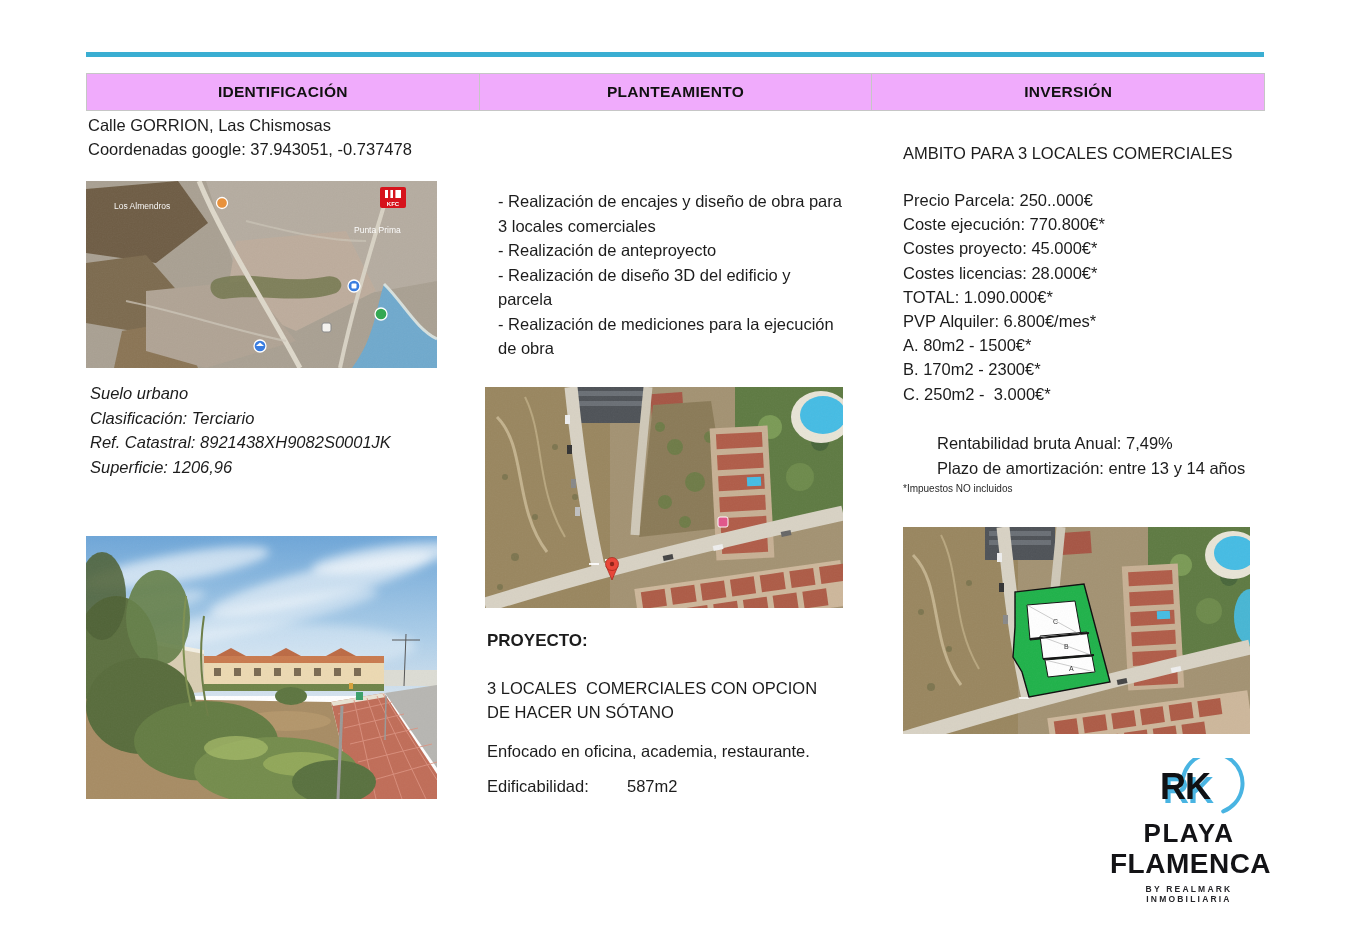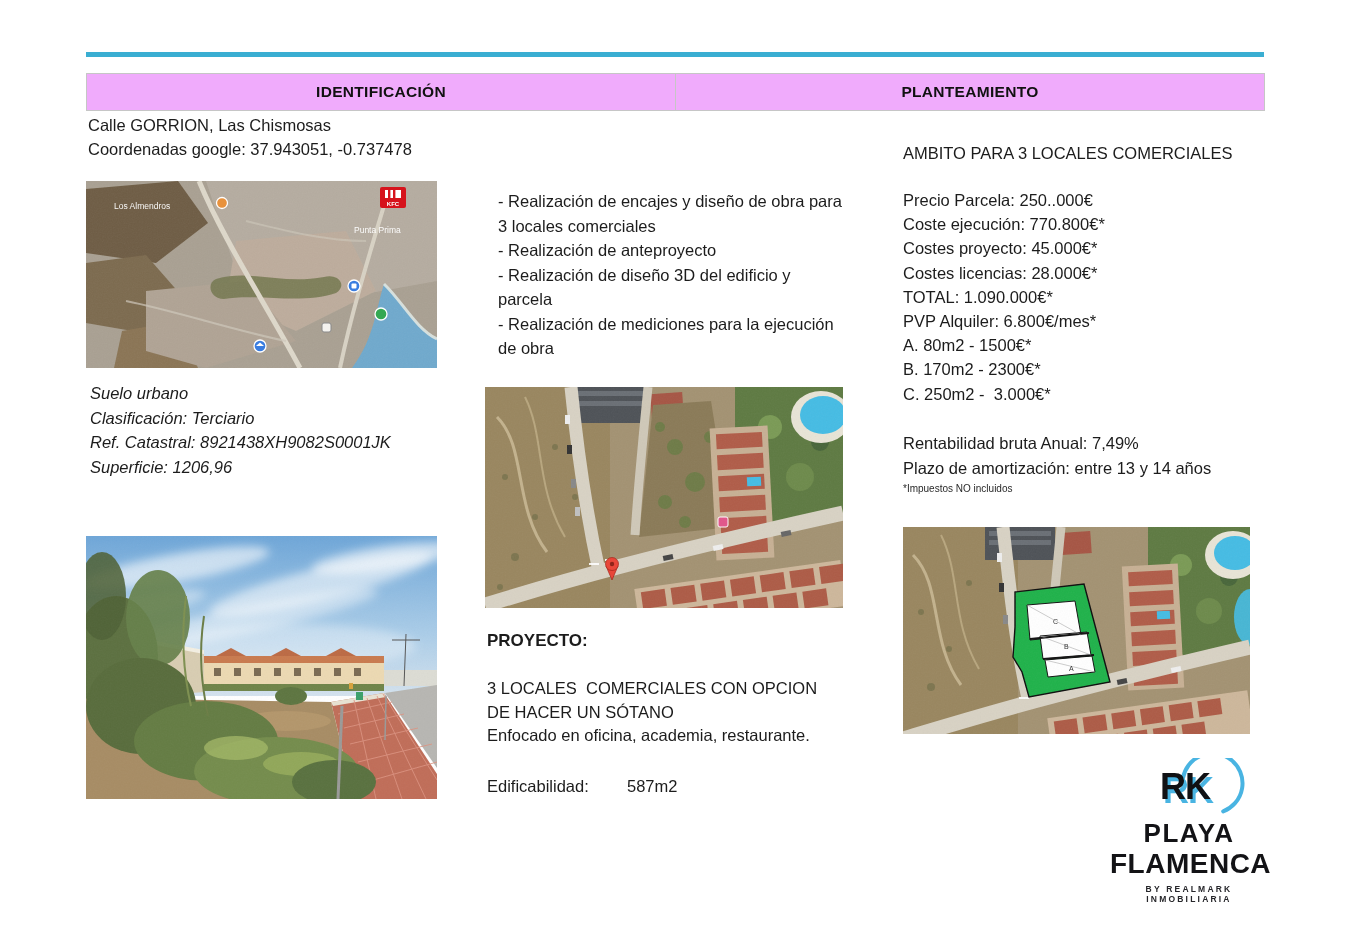--- a/index.html
+++ b/index.html
@@ -34,20 +34,21 @@
 </head>
 <body>
 
 <div class="page">
 
   <div class="accent-rule"></div>
 
   <div class="hdr">
     <div class="cell">IDENTIFICACIÓN</div>
     <div class="cell">PLANTEAMIENTO</div>
+    <div class="cell">INVERSIÓN</div>
   </div>
 
   <div class="t" style="left:88px; top:113px; width:395px;">Calle GORRION, Las Chismosas</div>
   <div class="t" style="left:88px; top:137px; width:395px;">Coordenadas google: 37.943051, -0.737478</div>
 
   <div class="img-box" style="left:86px; top:181px; width:351px; height:187px;">
     <svg width="351" height="187" viewBox="0 0 351 187">
       <defs>
         <filter id="g1">
             <feTurbulence type="fractalNoise" baseFrequency="0.8" numOctaves="2"></feTurbulence>
@@ -300,42 +301,42 @@
         <circle cx="127" cy="177" r="2.2" fill="#8e2015"></circle>
       </g>
       <rect width="358" height="221" filter="url(#g2)" opacity="0.06"></rect>
     </svg>
   </div>
 
   <div class="t bold" style="left:487px; top:629px; width:350px; font-size:17px;">PROYECTO:</div>
 
   <div class="t" style="left:487px; top:677px; width:356px; line-height:23.5px;">
     <p class="pre" style="width:332px;">3 LOCALES  COMERCIALES CON OPCION DE HACER UN SÓTANO</p>
-    <p style="margin-top:0;">Enfocado en oficina, academia, restaurante.</p>
+    <p style="margin-top:16px;">Enfocado en oficina, academia, restaurante.</p>
   </div>
 
   <div class="t" style="left:487px; top:774px; width:356px;">
     <span style="display:inline-block; width:140px;">Edificabilidad:</span><span>587m2</span>
   </div>
 
   <div class="t" style="left:903px; top:141px; width:362px;">AMBITO PARA 3 LOCALES COMERCIALES</div>
 
   <div class="t" style="left:903px; top:188px; width:362px; line-height:24.2px;">
     <div class="pre">Precio Parcela: 250..000€</div>
     <div class="pre">Coste ejecución: 770.800€*</div>
     <div class="pre">Costes proyecto: 45.000€*</div>
     <div class="pre">Costes licencias: 28.000€*</div>
     <div class="pre">TOTAL: 1.090.000€*</div>
     <div class="pre">PVP Alquiler: 6.800€/mes*</div>
     <div class="pre">A. 80m2 - 1500€*</div>
     <div class="pre">B. 170m2 - 2300€*</div>
     <div class="pre">C. 250m2 -  3.000€*</div>
   </div>
 
-  <div class="t" style="left:903px; top:431px; width:362px;">
+  <div class="t" style="left:937px; top:431px; width:362px;">
     <div>Rentabilidad bruta Anual: 7,49%</div>
     <div>Plazo de amortización: entre 13 y 14 años</div>
   </div>
   <div class="t small" style="left:903px; top:481px; width:362px;">*Impuestos NO incluidos</div>
 
   <div class="img-box" style="left:903px; top:527px; width:347px; height:207px;">
     <svg width="347" height="207" viewBox="0 0 347 207">
       <defs>
           <filter id="g3">
             <feTurbulence type="fractalNoise" baseFrequency="0.75" numOctaves="2"></feTurbulence>

